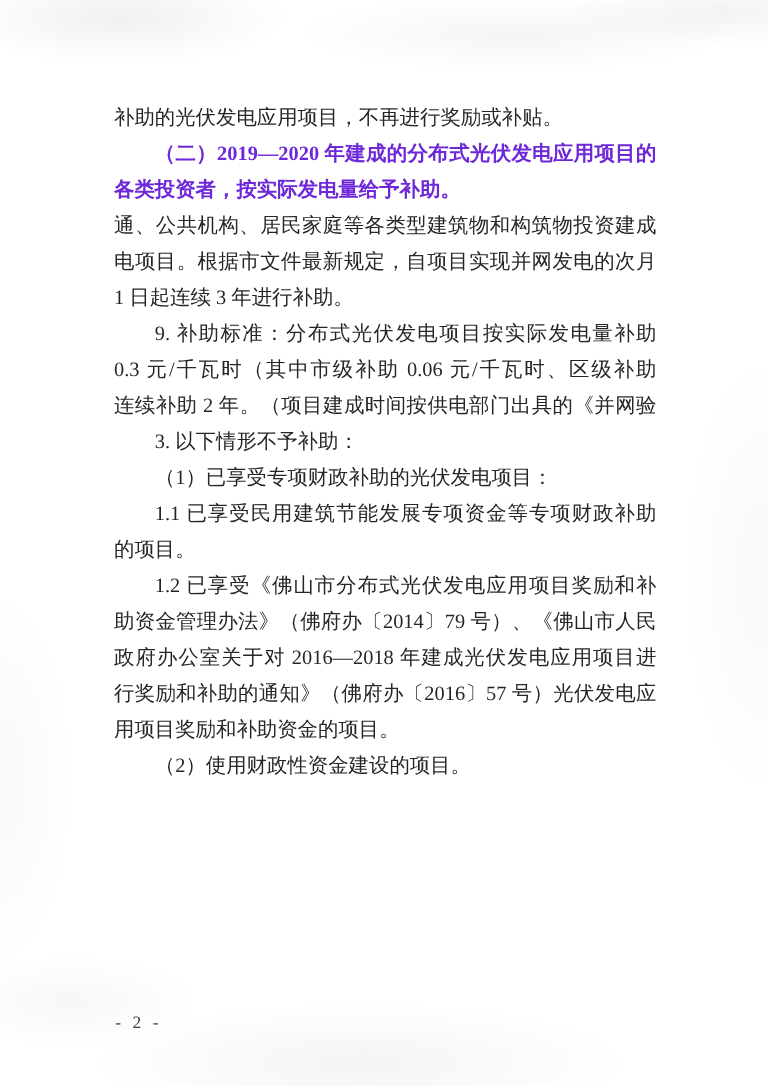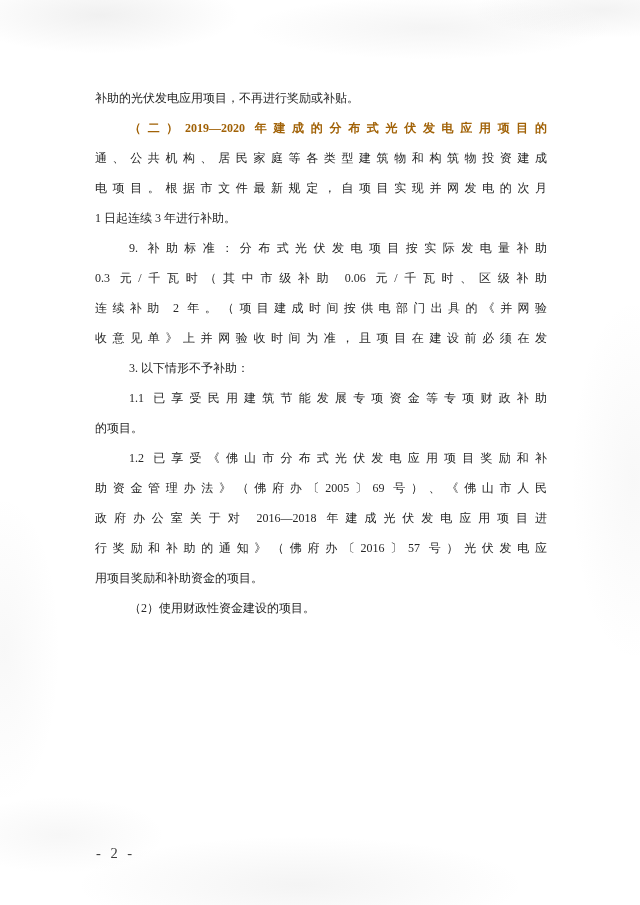--- a/index.html
+++ b/index.html
@@ -31,74 +31,75 @@
       radial-gradient(ellipse 320px 70px at 300px 885px, rgba(115,115,115,0.08), transparent 70%),
       radial-gradient(ellipse 150px 55px at 60px 835px, rgba(115,115,115,0.06), transparent 70%),
       radial-gradient(ellipse 90px 260px at 634px 480px, rgba(120,120,120,0.05), transparent 70%),
       radial-gradient(ellipse 80px 220px at 4px 650px, rgba(120,120,120,0.05), transparent 70%);
   }
   .doc {
     position: absolute;
     left: 95px;
     top: 83px;
     width: 452px;
-    font-size: 12px;
+    font-size: 17px;
     line-height: 30px;
     color: #262626;
     letter-spacing: 0;
   }
   .line {
     height: 30px;
   }
   .just {
     text-align: justify;
     text-align-last: justify;
   }
   .end {
     text-align: left;
     text-align-last: left;
   }
   .indent {
     padding-left: 34px;
   }
   .head {
     font-weight: 700;
-    color: #a16207;
+    color: #6d28d9;
   }
   .page-number {
     position: absolute;
     left: 96px;
     top: 845px;
     font-size: 14.5px;
     letter-spacing: 3px;
     color: #3c3c3c;
     font-family: "Liberation Serif", serif;
   }
 </style>
 </head>
 <body>
 
 <div class="page">
   <div class="scan-noise"></div>
 
   <div class="doc">
     <div class="line end">补助的光伏发电应用项目，不再进行奖励或补贴。</div>
     <div class="line head indent just">（二）2019—2020 年建成的分布式光伏发电应用项目的</div>
+    <div class="line head end">各类投资者，按实际发电量给予补助。</div>
     <div class="line just">通、公共机构、居民家庭等各类型建筑物和构筑物投资建成</div>
     <div class="line just">电项目。根据市文件最新规定，自项目实现并网发电的次月</div>
     <div class="line end">1 日起连续 3 年进行补助。</div>
     <div class="line indent just">9. 补助标准：分布式光伏发电项目按实际发电量补助</div>
     <div class="line just">0.3 元/千瓦时（其中市级补助 0.06 元/千瓦时、区级补助</div>
     <div class="line just">连续补助 2 年。（项目建成时间按供电部门出具的《并网验</div>
-    <div class="line just">收意见单》上并网验收时间为准，且项目在建设前必须在发</div>
     <div class="line indent end">3. 以下情形不予补助：</div>
+    <div class="line indent end">（1）已享受专项财政补助的光伏发电项目：</div>
     <div class="line indent just">1.1 已享受民用建筑节能发展专项资金等专项财政补助</div>
     <div class="line end">的项目。</div>
     <div class="line indent just">1.2 已享受《佛山市分布式光伏发电应用项目奖励和补</div>
-    <div class="line just">助资金管理办法》（佛府办〔2005〕69 号）、《佛山市人民</div>
+    <div class="line just">助资金管理办法》（佛府办〔2014〕79 号）、《佛山市人民</div>
     <div class="line just">政府办公室关于对 2016—2018 年建成光伏发电应用项目进</div>
     <div class="line just">行奖励和补助的通知》（佛府办〔2016〕57 号）光伏发电应</div>
     <div class="line end">用项目奖励和补助资金的项目。</div>
     <div class="line indent end">（2）使用财政性资金建设的项目。</div>
   </div>
 
   <div class="page-number">- 2 -</div>
 </div>
 
 </body></html>

